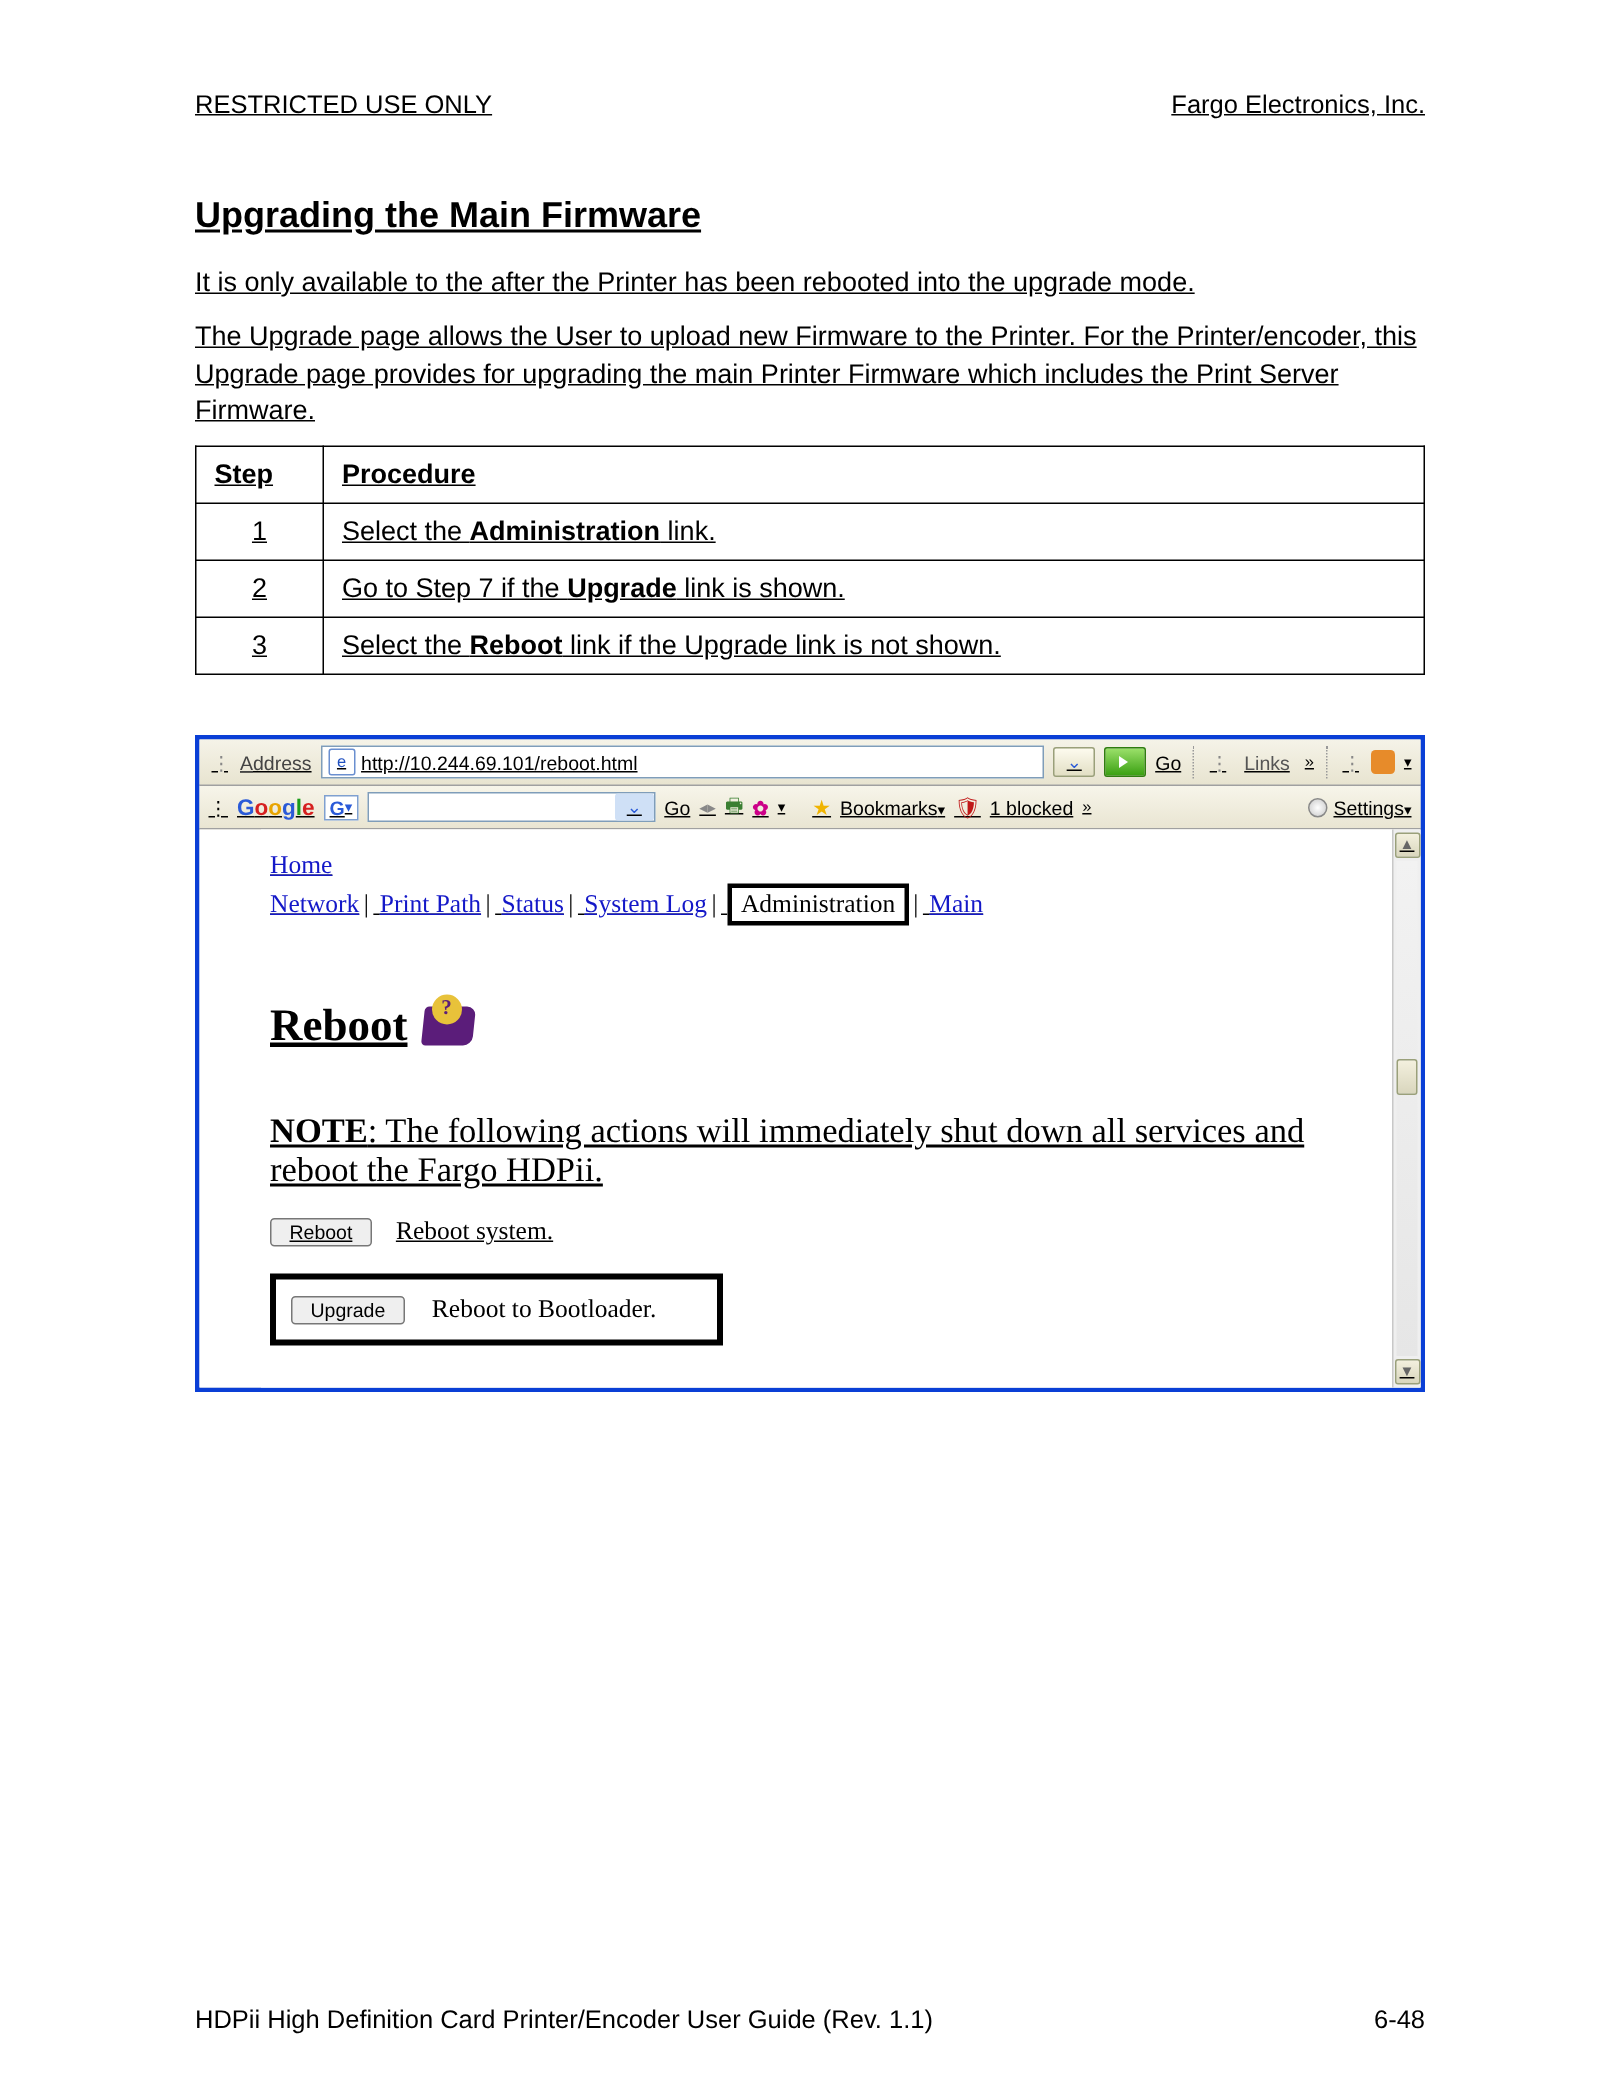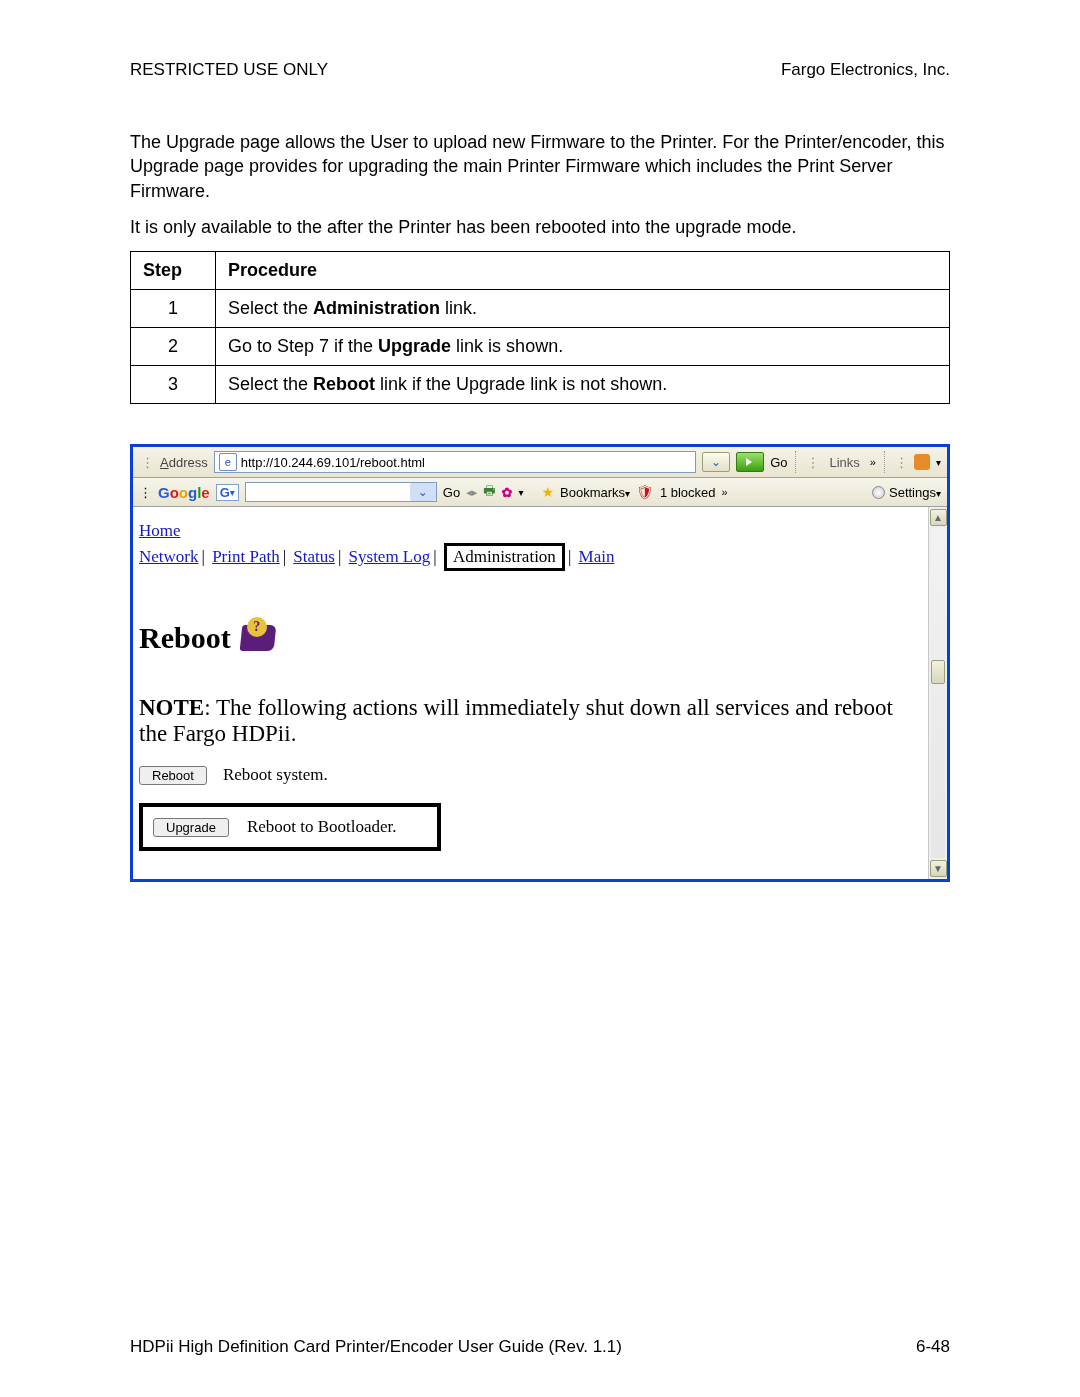--- a/index.html
+++ b/index.html
@@ -9,20 +9,21 @@
     font-family: Arial, Helvetica, sans-serif;
     font-size: 18px;
     color: #000;
   }
   .page {
     width: 1080px;
     height: 1397px;
     position: relative;
     box-sizing: border-box;
     padding: 60px 130px 40px 130px;
+    text-decoration: underline;
   }
   .top-line {
     display: flex;
     justify-content: space-between;
     font-size: 17px;
     margin-bottom: 50px;
   }
   h2.title {
     font-size: 24px;
     font-weight: bold;
@@ -119,20 +120,21 @@
   .gray-dot{display:inline-block;width:11px;height:11px;border:1px solid #888;border-radius:50%;background:radial-gradient(#fff,#c8c8c8);}
 
   .content-wrap { display:flex; background:#fff; }
   .content {
     flex:1;
     background:#fff;
     padding: 14px 18px 28px 6px;
     font-family: "Times New Roman", Times, serif;
     font-size: 17px;
     color:#000;
+    margin-left:41px;
   }
   .scrollbar {
     width:18px;
     background:#efefef;
     border-left:1px solid #c8c8c8;
     display:flex; flex-direction:column; justify-content:space-between;
     align-items:center; padding:2px 0;
   }
   .sb-btn{
     width:15px;height:15px;border:1px solid #9aa07a;border-radius:2px;
@@ -181,23 +183,24 @@
 </head>
 <body>
 
 <div class="page">
 
   <div class="top-line">
     <span>RESTRICTED USE ONLY</span>
     <span>Fargo Electronics, Inc.</span>
   </div>
 
-
+  <h2 class="title">Upgrading the Main Firmware</h2>
+
+  <p class="body">It is only available to the after the Printer has been rebooted into the upgrade mode.</p>
   <p class="body">The Upgrade page allows the User to upload new Firmware to the Printer. For the Printer/encoder, this Upgrade page provides for upgrading the main Printer Firmware which includes the Print Server Firmware.</p>
-  <p class="body">It is only available to the after the Printer has been rebooted into the upgrade mode.</p>
 
   <table class="steps">
     <tbody>
         <tr>
       <th class="step-col">Step</th>
       <th>Procedure</th>
     </tr>
     <tr>
       <td class="step-num">1</td>
       <td>

